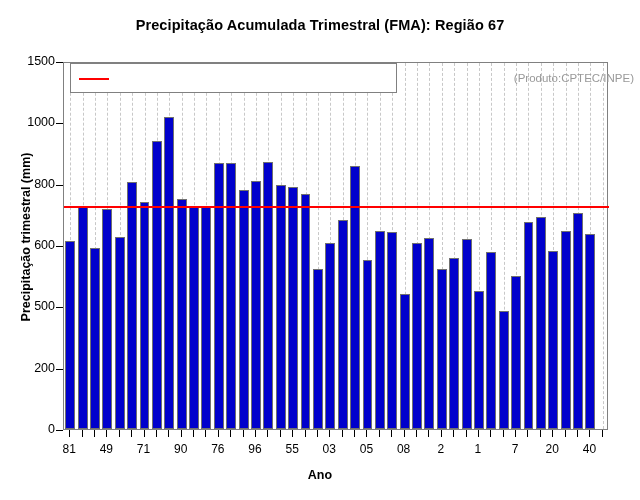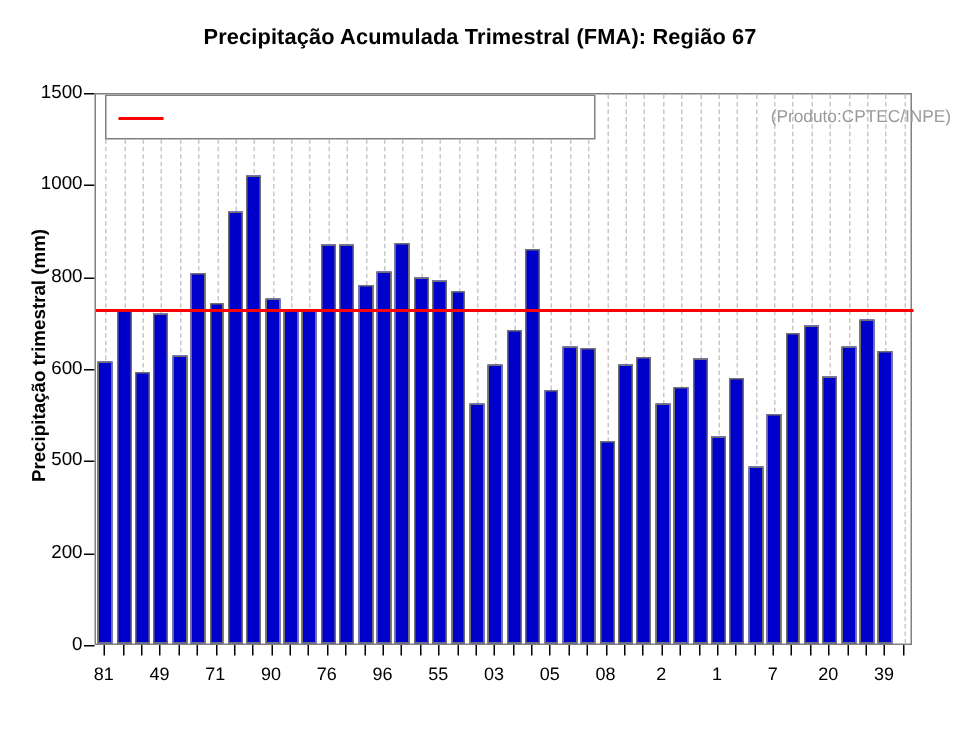--- a/index.html
+++ b/index.html
@@ -154,20 +154,21 @@
 </style>
 </head>
 <body>
 
 <div id="figure">
 
   <div class="chart-title">Precipitação Acumulada Trimestral (FMA): Região 67</div>
 
   <div class="ylabel">Precipitação trimestral (mm)</div>
 
+  <div class="xlabel">Ano</div>
 
   <div id="ytick-labels">
       <div class="ytick-label" style="top: 423px; left: 15px; width: 40px;">0</div>
       <div class="ytick-label" style="top: 361.667px; left: 15px; width: 40px;">200</div>
       <div class="ytick-label" style="top: 300.333px; left: 15px; width: 40px;">500</div>
       <div class="ytick-label" style="top: 239px; left: 15px; width: 40px;">600</div>
       <div class="ytick-label" style="top: 177.667px; left: 15px; width: 40px;">800</div>
       <div class="ytick-label" style="top: 116.333px; left: 15px; width: 40px;">1000</div>
       <div class="ytick-label" style="top: 55px; left: 15px; width: 40px;">1500</div>
     </div>
@@ -234,21 +235,21 @@
       <div class="xtick-label" style="left: 202.83px; top: 442px;">76</div>
       <div class="xtick-label" style="left: 239.989px; top: 442px;">96</div>
       <div class="xtick-label" style="left: 277.148px; top: 442px;">55</div>
       <div class="xtick-label" style="left: 314.307px; top: 442px;">03</div>
       <div class="xtick-label" style="left: 351.466px; top: 442px;">05</div>
       <div class="xtick-label" style="left: 388.625px; top: 442px;">08</div>
       <div class="xtick-label" style="left: 425.784px; top: 442px;">2</div>
       <div class="xtick-label" style="left: 462.943px; top: 442px;">1</div>
       <div class="xtick-label" style="left: 500.102px; top: 442px;">7</div>
       <div class="xtick-label" style="left: 537.261px; top: 442px;">20</div>
-      <div class="xtick-label" style="left: 574.42px; top: 442px;">39</div>
+      <div class="xtick-label" style="left: 574.42px; top: 442px;">40</div>
     </div>
 
   <div id="plot">
     <div id="gridlines">
         <div class="vgrid" style="left: 6.19318px;"></div>
         <div class="vgrid" style="left: 18.5795px;"></div>
         <div class="vgrid" style="left: 30.9659px;"></div>
         <div class="vgrid" style="left: 43.3523px;"></div>
         <div class="vgrid" style="left: 55.7386px;"></div>
         <div class="vgrid" style="left: 68.125px;"></div>

